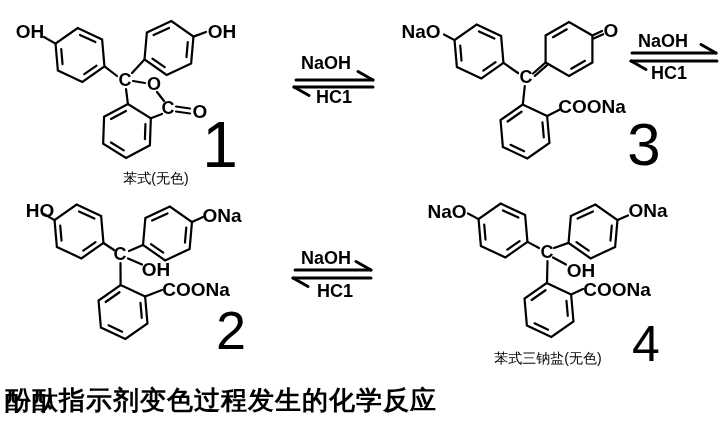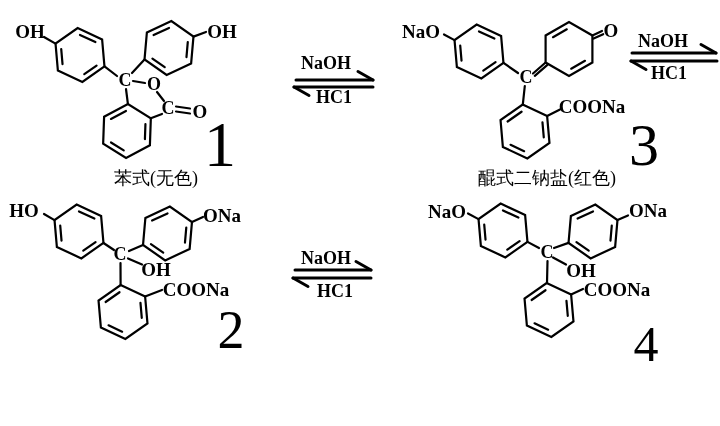--- a/index.html
+++ b/index.html
@@ -1,24 +1,24 @@
 <!DOCTYPE html>
 <html><head>
 <meta charset="utf-8">
 <style>
   html,body{margin:0;padding:0;background:#fff;}
   .fig{position:relative;width:720px;height:426px;background:#ffffff;color:#000;
-       font-family:Liberation Serif, serif;overflow:hidden;}
+       font-family:Liberation Sans, sans-serif;overflow:hidden;}
   .bonds{position:absolute;left:0;top:0;}
   .lbl{position:absolute;transform:translate(-50%,-50%);white-space:nowrap;line-height:1;}
   .atom{font-weight:bold;font-size:19px;}
   .atom-sm{font-weight:bold;font-size:18px;}
   .rx{font-weight:bold;font-size:18px;}
   .num{font-weight:normal;}
-  .cap{font-size:18px;letter-spacing:0px;}
+  .cap{font-size:14px;letter-spacing:0px;}
   .title{position:absolute;left:5px;top:383px;transform:none;font-weight:bold;
          font-size:26px;letter-spacing:1px;}
 </style>
 </head>
 <body>
 
 <div class="fig">
 
   <svg class="bonds" width="720" height="426" viewBox="0 0 720 426">
     <defs>
@@ -118,37 +118,38 @@
   <span class="lbl atom-sm" style="left:168px;top:108px">C</span>
   <span class="lbl atom" style="left:200px;top:111px">O</span>
   <span class="lbl num" style="left:220px;top:145px;font-size:64px">1</span>
   <span class="lbl cap" style="left:156px;top:178px">苯式(无色)</span>
 
   <span class="lbl atom" style="left:421px;top:31px">NaO</span>
   <span class="lbl atom-sm" style="left:526px;top:77px">C</span>
   <span class="lbl atom" style="left:611px;top:30px">O</span>
   <span class="lbl atom" style="left:592px;top:106px">COONa</span>
   <span class="lbl num" style="left:644px;top:145px;font-size:60px">3</span>
-  <span class="lbl cap" style="left:547px;top:178px">醌式二钠盐(红色)</span>
 
-  <span class="lbl atom" style="left:24px;top:210px">HO</span>
+  <span class="lbl atom" style="left:40px;top:210px">HO</span>
   <span class="lbl atom" style="left:222px;top:215px">ONa</span>
   <span class="lbl atom-sm" style="left:120px;top:254px">C</span>
   <span class="lbl atom" style="left:156px;top:269px">OH</span>
   <span class="lbl atom" style="left:196px;top:289px">COONa</span>
   <span class="lbl num" style="left:231px;top:330px;font-size:54px">2</span>
 
   <span class="lbl atom" style="left:447px;top:211px">NaO</span>
   <span class="lbl atom" style="left:648px;top:210px">ONa</span>
   <span class="lbl atom-sm" style="left:547px;top:252px">C</span>
   <span class="lbl atom" style="left:581px;top:270px">OH</span>
   <span class="lbl atom" style="left:617px;top:289px">COONa</span>
   <span class="lbl num" style="left:646px;top:344px;font-size:50px">4</span>
+  <span class="lbl cap" style="left:548px;top:358px">苯式三钠盐(无色)</span>
 
   <span class="lbl rx" style="left:326px;top:63px">NaOH</span>
   <span class="lbl rx" style="left:334px;top:97px">HC1</span>
   <span class="lbl rx" style="left:663px;top:41px">NaOH</span>
   <span class="lbl rx" style="left:669px;top:73px">HC1</span>
   <span class="lbl rx" style="left:326px;top:258px">NaOH</span>
   <span class="lbl rx" style="left:335px;top:291px">HC1</span>
 
+  <span class="title">酚酞指示剂变色过程发生的化学反应</span>
 
 </div>
 
 </body></html>

